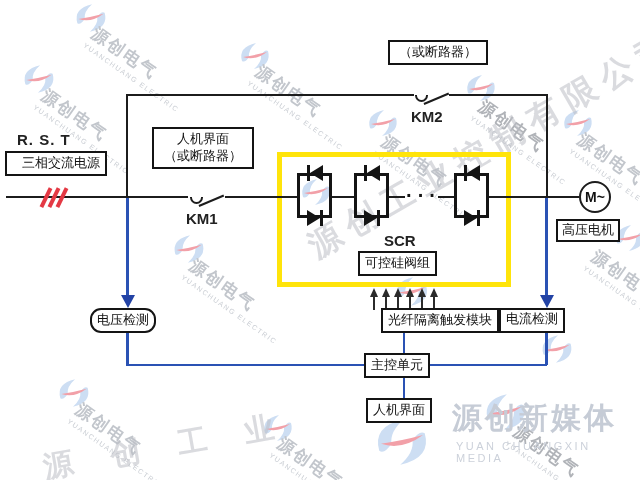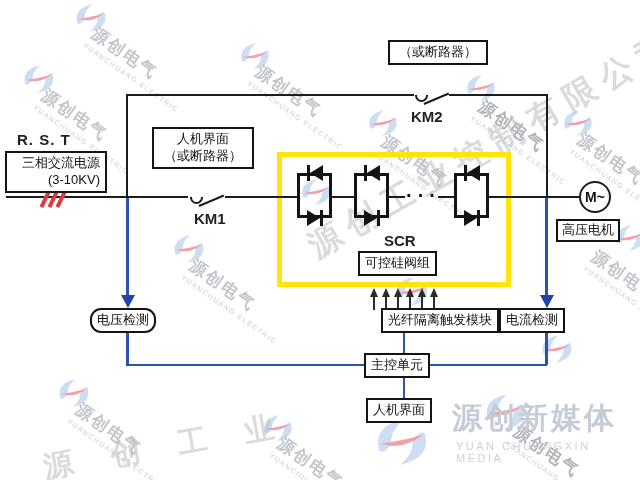--- a/index.html
+++ b/index.html
@@ -250,36 +250,35 @@
 <div class="thead" style="left:405.5px;top:288px;"></div>
 <div class="tshaft" style="left:409.3px;top:296px;"></div>
 <div class="thead" style="left:417.5px;top:288px;"></div>
 <div class="tshaft" style="left:421.3px;top:296px;"></div>
 <div class="thead" style="left:429.5px;top:288px;"></div>
 <div class="tshaft" style="left:433.3px;top:296px;"></div>
 
 <div class="tag" style="left:17px;top:131px;letter-spacing:1px;">R.   S. T</div>
 <div class="lbox" style="left:5px;top:151px;width:88px;text-align:right;">
   <div>三相交流电源</div>
-  <div>(3-10KV)</div>
 </div>
 
 <div class="lbox" style="left:152px;top:127px;width:88px;">
   <div>人机界面</div>
   <div>（或断路器）</div>
 </div>
-<div class="tag" style="left:194px;top:210px;">KM1</div>
+<div class="tag" style="left:186px;top:210px;">KM1</div>
 
 <div class="lbox" style="left:388px;top:40px;width:86px;">
   <div>（或断路器）</div>
 </div>
 <div class="tag" style="left:411px;top:108px;">KM2</div>
 
 <div class="tag" style="left:384px;top:232px;font-weight:600;">SCR</div>
 <div class="lbox" style="left:358px;top:251px;">可控硅阀组</div>
 
 <div class="lbox" style="left:556px;top:219px;padding:1px 4px;">高压电机</div>
 
 <div class="lbox" style="left:90px;top:308px;border-radius:11px;">电压检测</div>
-<div class="lbox" style="left:499px;top:308px;">电流检测</div>
+<div class="lbox" style="left:499px;top:308px;font-family:Liberation Mono, monospace;">电流检测</div>
 <div class="lbox" style="left:336px;top:308px;margin-left:45px;">光纤隔离触发模块</div>
 <div class="lbox" style="left:364px;top:353px;">主控单元</div>
 <div class="lbox" style="left:366px;top:398px;">人机界面</div>
 
 </body></html>

